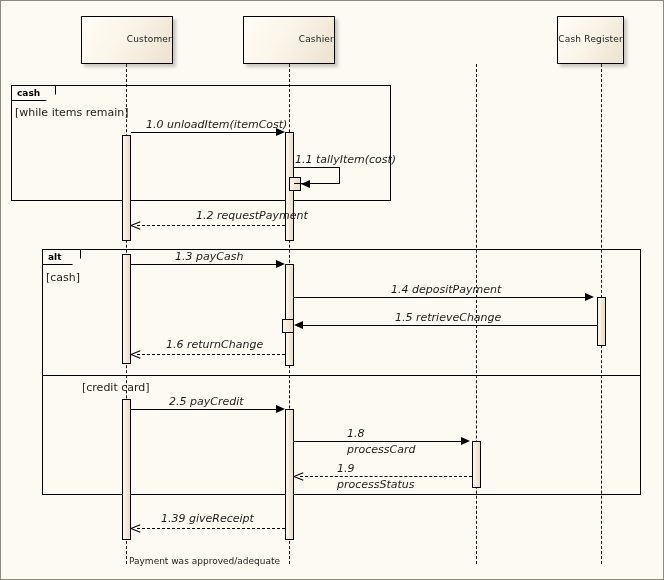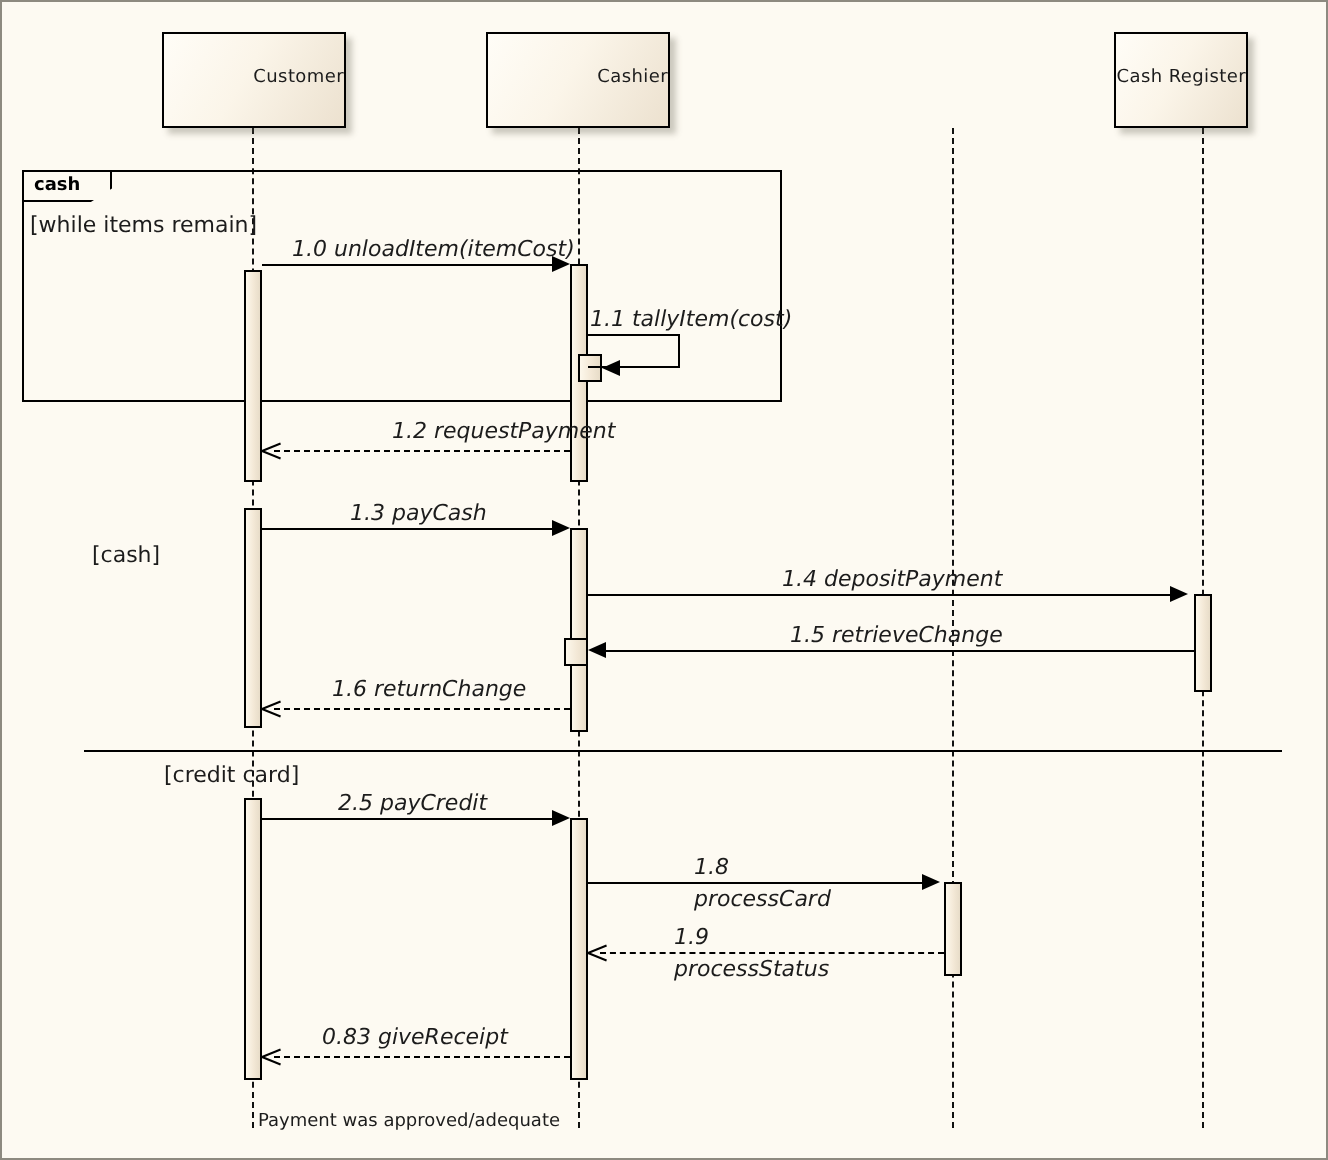--- a/index.html
+++ b/index.html
@@ -157,20 +157,25 @@
   <div class="lifeline-stem" style="left:475px;top:63px;height:500px;"></div>
   <div class="lifeline-stem" style="left:600px;top:63px;height:500px;"></div>
 
   <div class="fragment" style="left:10px;top:84px;width:380px;height:116px;">
     <div class="frag-tab" style="width:44px;height:15px;">
       <b>cash</b>
     </div>
   </div>
   <div class="frag-guard" style="left:14px;top:105px;">[while items remain]</div>
 
+  <div class="fragment" style="left:41px;top:248px;width:599px;height:246px;">
+    <div class="frag-tab" style="width:38px;height:15px;">
+      <b>alt</b>
+    </div>
+  </div>
   <div class="frag-divider" style="left:41px;top:374px;width:599px;"></div>
   <div class="frag-guard" style="left:45px;top:270px;">[cash]</div>
   <div class="frag-guard" style="left:45px;top:380px;padding-left:36px;">[credit card]</div>
 
   <div class="activation" style="left:121px;top:134px;width:9px;height:106px;"></div>
   <div class="activation" style="left:284px;top:131px;width:9px;height:109px;"></div>
   <div class="activation" style="left:288px;top:176px;width:12px;height:14px;"></div>
 
   <div class="activation" style="left:121px;top:253px;width:9px;height:110px;"></div>
   <div class="activation" style="left:284px;top:263px;width:9px;height:102px;"></div>
@@ -218,21 +223,21 @@
   <div class="msg-label" style="left:346px;top:427px;">1.8</div>
   <div class="msg-label" style="left:346px;top:443px;text-align:center;">processCard</div>
 
   <div class="msg-line dashed" style="left:299px;top:475px;width:172px;"></div>
   <div class="arrow-open left" style="left:293px;top:471px;"></div>
   <div class="msg-label" style="left:336px;top:462px;">1.9</div>
   <div class="msg-label" style="left:336px;top:478px;">processStatus</div>
 
   <div class="msg-line dashed" style="left:136px;top:527px;width:148px;"></div>
   <div class="arrow-open left" style="left:130px;top:523px;"></div>
-  <div class="msg-label" style="left:160px;top:512px;">0.83 giveReceipt</div>
+  <div class="msg-label" style="left:160px;top:512px;">1.39 giveReceipt</div>
 
   <div class="lifeline-head" style="left:80px;top:15px;width:92px;height:48px;">
     <span>Customer</span>
   </div>
   <div class="lifeline-head" style="left:242px;top:15px;width:92px;height:48px;">
     <span>Cashier</span>
   </div>
   <div class="lifeline-head" style="left:556px;top:15px;width:67px;height:48px;">
     <span>Cash Register</span>
   </div>

